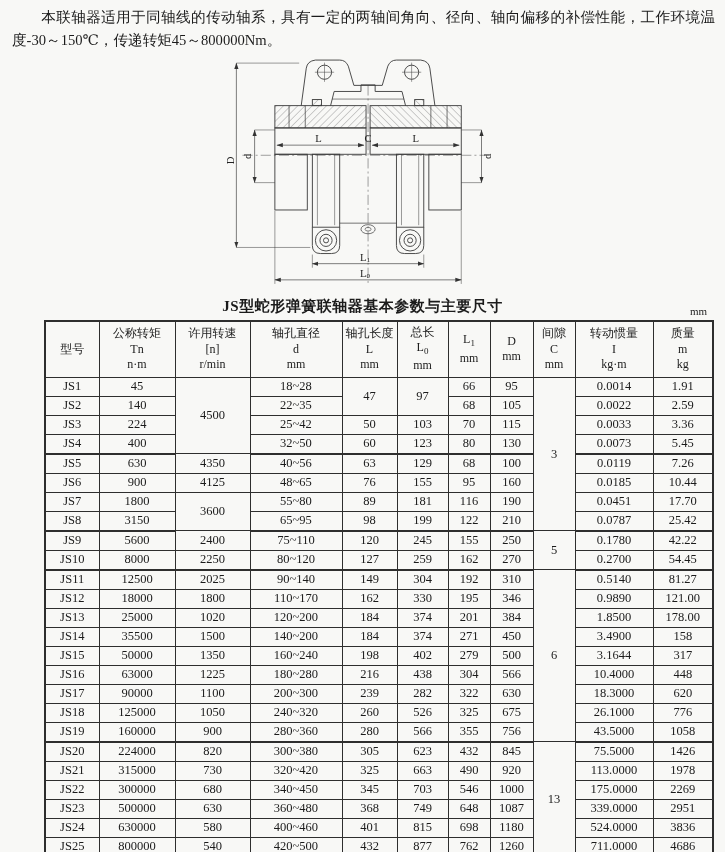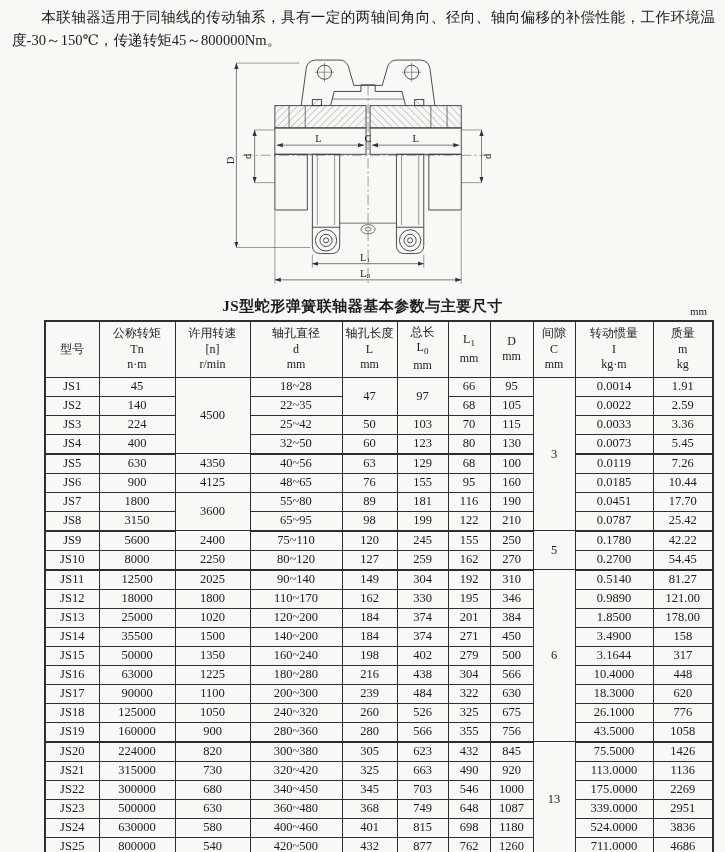--- a/index.html
+++ b/index.html
@@ -403,21 +403,21 @@
         <td>566</td>
         <td>10.4000</td>
         <td>448</td>
       </tr>
       <tr>
         <td>JS17</td>
         <td>90000</td>
         <td>1100</td>
         <td>200~300</td>
         <td>239</td>
-        <td>484</td>
+        <td>282</td>
         <td>322</td>
         <td>630</td>
         <td>18.3000</td>
         <td>620</td>
       </tr>
       <tr>
         <td>JS18</td>
         <td>125000</td>
         <td>1050</td>
         <td>240~320</td>
@@ -456,21 +456,21 @@
       <tr>
         <td>JS21</td>
         <td>315000</td>
         <td>730</td>
         <td>320~420</td>
         <td>325</td>
         <td>663</td>
         <td>490</td>
         <td>920</td>
         <td>113.0000</td>
-        <td>1136</td>
+        <td>1978</td>
       </tr>
       <tr>
         <td>JS22</td>
         <td>300000</td>
         <td>680</td>
         <td>340~450</td>
         <td>345</td>
         <td>703</td>
         <td>546</td>
         <td>1000</td>

